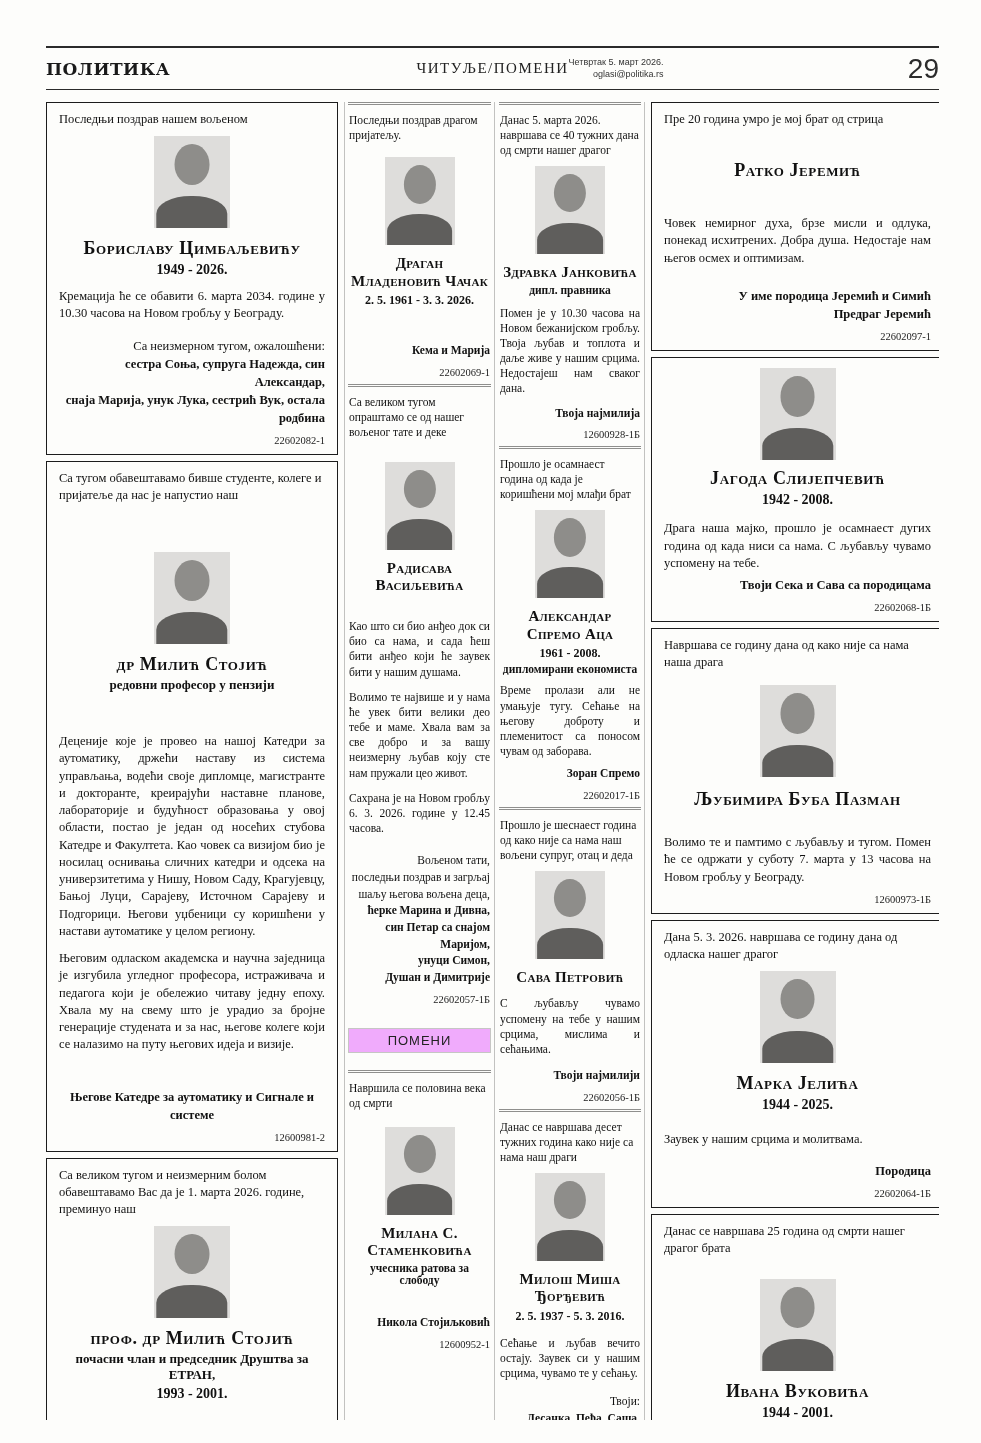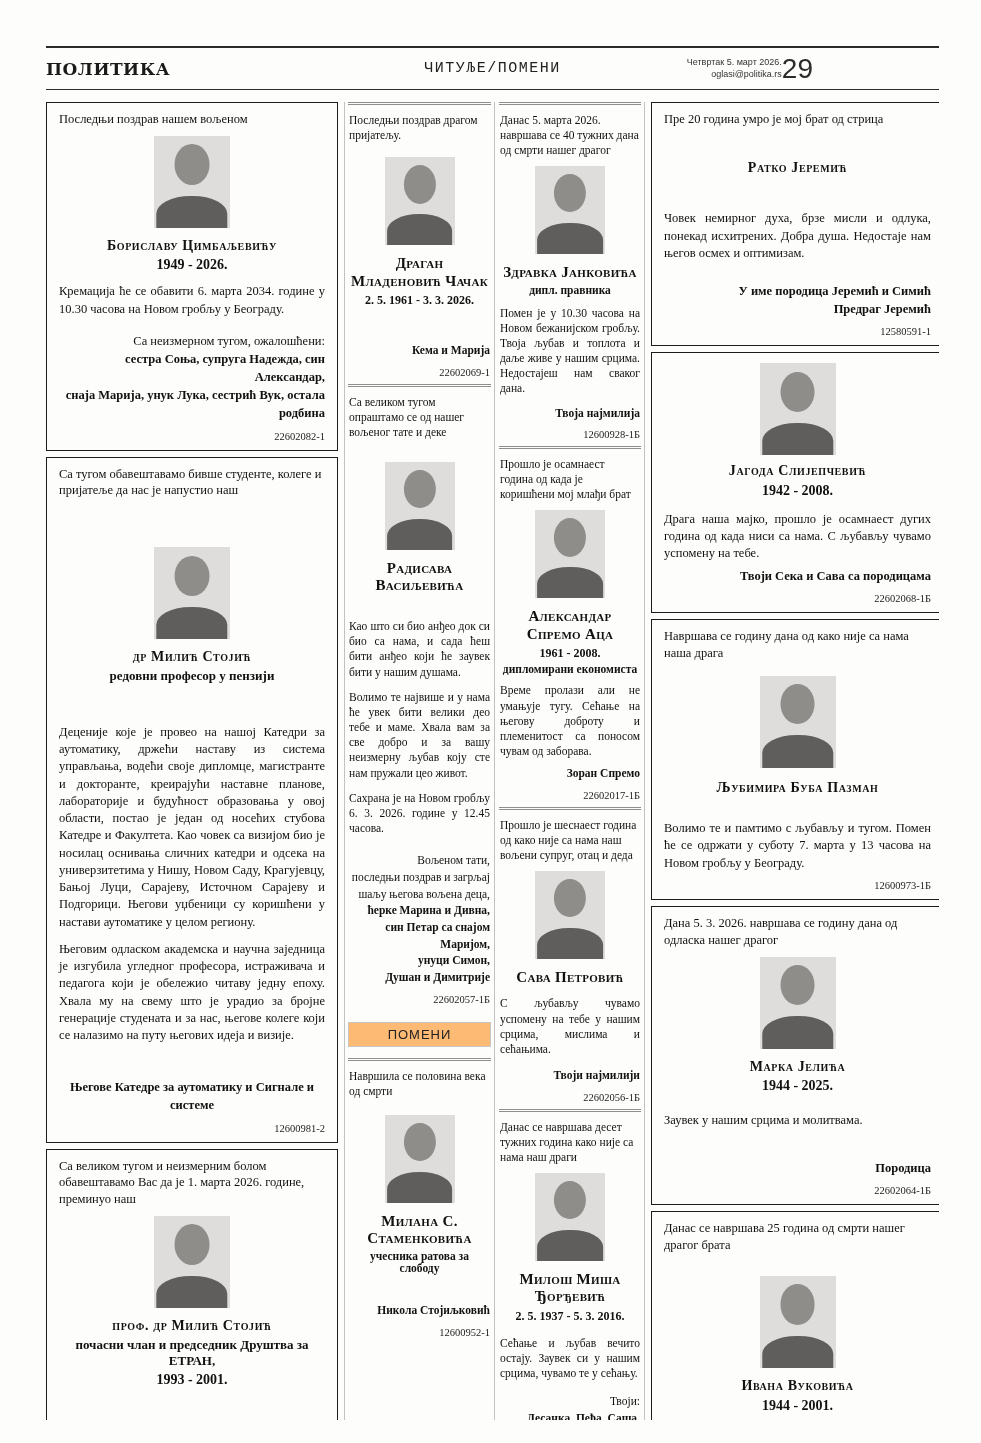--- a/index.html
+++ b/index.html
@@ -10,23 +10,23 @@
     overflow: hidden; position: relative;
   }
   
   .header {
     margin: 46px 42px 0 46px; height: 44px;
     border-top: 2px solid #2b2b2b; border-bottom: 1px solid #2b2b2b;
     display: flex; align-items: center;
   }
   .logo { flex: 1; font-family: "DejaVu Serif", serif; font-weight: bold; font-size: 17px;
           letter-spacing: .5px; color:#1a1a1a; }
-  .masthead-title { flex: 0 0 auto; font-family: Liberation Mono, monospace;
+  .masthead-title { flex: 0 0 auto; font-family: Liberation Serif, serif;
           font-size: 15px; letter-spacing: 1.5px; color:#222; }
-  .pageinfo { flex: 1; display:flex; justify-content:center; align-items:center; gap:0; }
+  .pageinfo { flex: 1; display:flex; justify-content:space-between; align-items:center; gap:0; }
   .pageinfo .meta { text-align:right; font-family:"Liberation Sans",sans-serif;
           font-size: 9px; line-height: 1.3; color:#333; }
   .pagenum { font-family:"Liberation Sans",sans-serif; font-size: 28px; font-weight: normal; color:#2c2c2c; }
   
   .content { display:flex; margin: 12px 42px 0 46px; gap: 6px; height: 1318px; overflow:hidden; }
   .colA { width: 292px; flex:none; }
   .middle { width: 301px; flex:none; border-left:1px solid #c2c2c0; border-right:1px solid #c2c2c0;
             padding: 0 3px; display:flex; flex-direction:column; }
   .midcols { display:flex; flex:1; }
   .colB { width: 146px; flex:none; padding-right:3px; }
@@ -38,37 +38,37 @@
   .nad   { border-top: 3px double #8f8f8d; padding: 8px 1px 6px; display:flex; flex-direction:column; }
   .intro { font-size: 12.5px; line-height: 1.35; }
   .nad .intro { font-size: 11.5px; line-height: 1.3; }
   .photo { width: 76px; height: 92px; margin: 8px auto 0; background:#dedddb;
            position:relative; overflow:hidden; flex:none; }
   .photo::before { content:""; position:absolute; left:50%; top:9%; width:46%; height:44%;
            transform:translateX(-50%); border-radius:50%; background:#8e8d8a; }
   .photo::after { content:""; position:absolute; left:50%; bottom:-5%; width:94%; height:40%;
            transform:translateX(-50%); border-radius:48% 48% 0 0; background:#5f5e5c; }
   .photo.sm { width:70px; height:88px; }
-  .name { font-size: 14px; font-weight: bold; font-variant: small-caps; letter-spacing:.6px;
+  .name { font-size: 18px; font-weight: bold; font-variant: small-caps; letter-spacing:.6px;
           text-align:center; line-height:1.18; margin-top:10px; }
   .nad .name { font-size: 15px; letter-spacing:.3px; }
   .dates { text-align:center; font-weight:bold; font-size:14px; margin-top:3px; }
   .nad .dates { font-size: 12px; }
   .subtitle { text-align:center; font-weight:bold; font-size:13px; margin-top:2px; }
   .nad .subtitle { font-size: 11.5px; }
   .btext { font-size:12.5px; line-height:1.38; text-align:justify; margin-top:10px; }
   .nad .btext { font-size:11.5px; line-height:1.32; }
   .sig { margin-top:14px; text-align:right; font-weight:bold; font-size:12.5px; line-height:1.45; }
   .nad .sig { font-size:11.5px; }
   .sig .plain { font-weight:normal; }
   .sig.center { text-align:center; }
   .ad-id { margin-top:auto; padding-top:8px; text-align:right; font-size:10.5px; color:#222; }
-  .pomeni-bar { background:#fdba74; border:1px solid #c6c6c4; text-align:center;
+  .pomeni-bar { background:#f0abfc; border:1px solid #c6c6c4; text-align:center;
           font-family:"Liberation Sans",sans-serif; font-size:13px; letter-spacing:1px;
-          padding: 4px 0; margin: 11px 0; color:#222; }
+          padding: 4px 0; margin: 17px 0; color:#222; }
 </style>
 </head>
 <body>
 
 <div class="page">
 
   <header class="header">
     <div class="logo">ПОЛИТИКА</div>
     <div class="masthead-title">ЧИТУЉЕ/ПОМЕНИ</div>
     <div class="pageinfo">
@@ -229,21 +229,21 @@
     <div class="colD">
 
       <article class="boxed" style="min-height:212px">
         <p class="intro">Пре 20 година умро је мој брат од стрица</p>
         <h2 class="name" style="margin-top:32px">Ратко Јеремић</h2>
         <p class="btext" style="margin-top:34px">Човек немирног духа, брзе мисли и одлука, понекад исхитрених. Добра душа. Недостаје нам његов осмех и оптимизам.</p>
         <div class="sig" style="margin-top:20px">
           <div>У име породица Јеремић и Симић</div>
           <div>Предраг Јеремић</div>
         </div>
-        <div class="ad-id">12580591-1</div>
+        <div class="ad-id">22602097-1</div>
       </article>
 
       <article class="boxed" style="min-height:212px">
         <div class="photo" style="margin-top:2px"></div>
         <h2 class="name" style="margin-top:8px">Јагода Слијепчевић</h2>
         <div class="dates">1942 - 2008.</div>
         <p class="btext" style="margin-top:12px">Драга наша мајко, прошло је осамнаест дугих година од када ниси са нама. С љубављу чувамо успомену на тебе.</p>
         <div class="sig" style="margin-top:4px">
           <div>Твоји Сека и Сава са породицама</div>
         </div>
@@ -257,21 +257,21 @@
         <p class="btext" style="margin-top:24px">Волимо те и памтимо с љубављу и тугом. Помен ће се одржати у суботу 7. марта у 13 часова на Новом гробљу у Београду.</p>
         <div class="ad-id">12600973-1Б</div>
       </article>
 
       <article class="boxed" style="min-height:253px">
         <p class="intro">Дана 5. 3. 2026. навршава се годину дана од одласка нашег драгог</p>
         <div class="photo"></div>
         <h2 class="name">Марка Јелића</h2>
         <div class="dates">1944 - 2025.</div>
         <p class="btext" style="margin-top:18px">Заувек у нашим срцима и молитвама.</p>
-        <div class="sig" style="margin-top:30px">
+        <div class="sig" style="margin-top:14px">
           <div>Породица</div>
         </div>
         <div class="ad-id">22602064-1Б</div>
       </article>
 
       <article class="boxed" style="min-height:344px">
         <p class="intro">Данас се навршава 25 година од смрти нашег драгог брата</p>
         <div class="photo" style="margin-top:22px"></div>
         <h2 class="name">Ивана Вуковића</h2>
         <div class="dates">1944 - 2001.</div>

